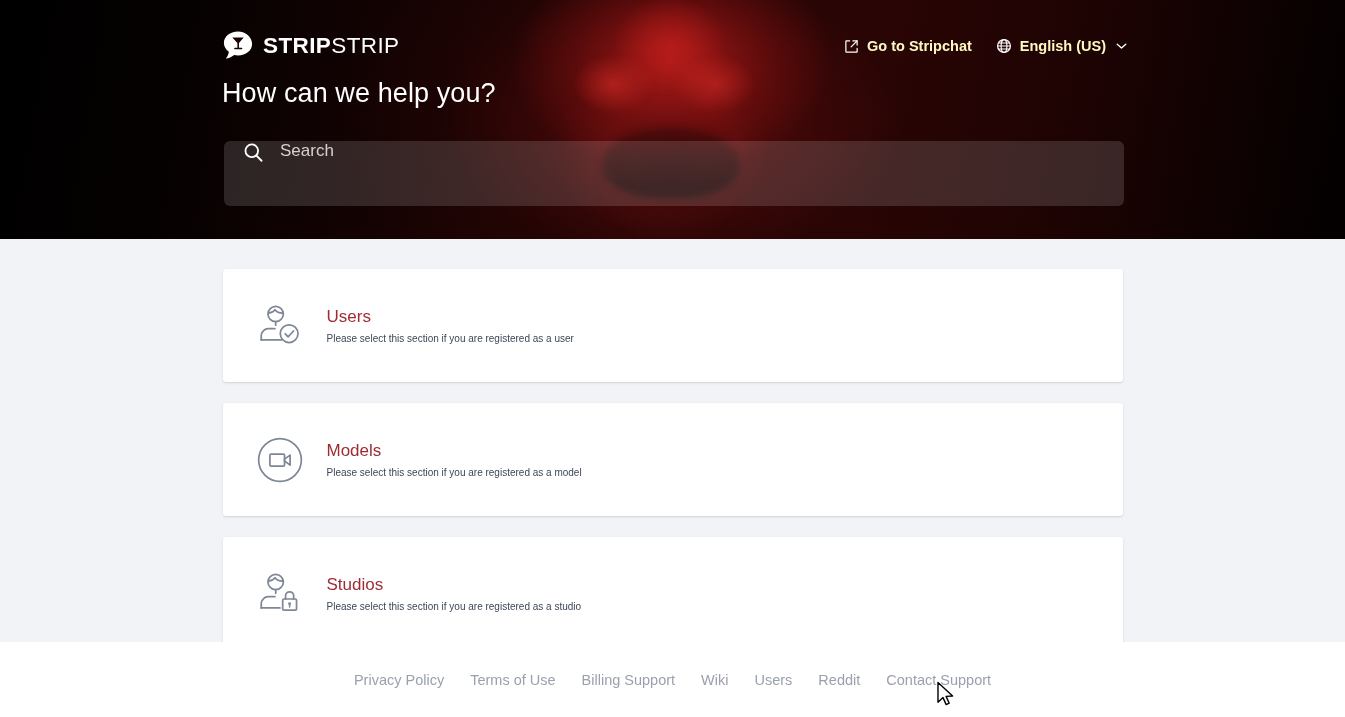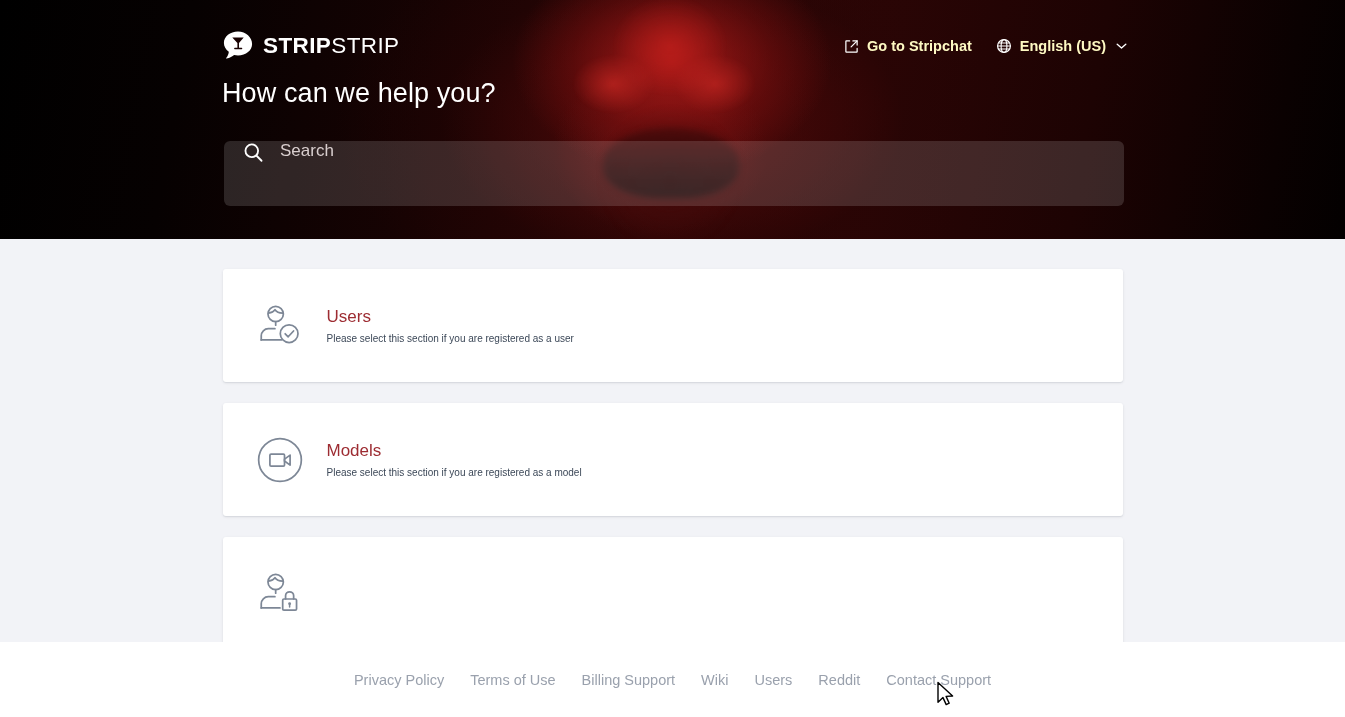--- a/index.html
+++ b/index.html
@@ -359,20 +359,24 @@
             <path d="M14.2 12.6c2.3-0.2 5.2-1.4 6.6-3.6 1.5 2.3 4.6 3.5 7.9 3.6" stroke="#7d8796" stroke-width="1.8" stroke-linecap="round" stroke-linejoin="round"></path>
             <path d="M21.5 21.5v3.6" stroke="#7d8796" stroke-width="1.8" stroke-linecap="round"></path>
             <path d="M6.5 40.5v-4.3c0-4.1 3.3-7.4 7.4-7.4h6.8" stroke="#7d8796" stroke-width="1.8" stroke-linecap="round" stroke-linejoin="round"></path>
             <path d="M6.5 40.5h19.5" stroke="#7d8796" stroke-width="1.8" stroke-linecap="round"></path>
             <rect x="28.8" y="31.2" width="14.4" height="11.6" rx="1.3" stroke="#7d8796" stroke-width="1.8"></rect>
             <path d="M31.8 31.2v-3.3a4.2 4.2 0 0 1 8.4 0v3.3" stroke="#7d8796" stroke-width="1.8" stroke-linecap="round"></path>
             <circle cx="36" cy="36.1" r="1.5" fill="#7d8796"></circle>
             <path d="M36 37.3v2.2" stroke="#7d8796" stroke-width="1.6" stroke-linecap="round"></path>
           </svg>
         </span>
+        <div class="card-body">
+          <div class="card-title">Studios</div>
+          <div class="card-desc">Please select this section if you are registered as a studio</div>
+        </div>
       </div>
 
     </div>
   </div>
 
   <div class="footer">
     <div class="footer-links">
       <span class="footer-link">Privacy Policy</span>
       <span class="footer-link">Terms of Use</span>
       <span class="footer-link">Billing Support</span>

